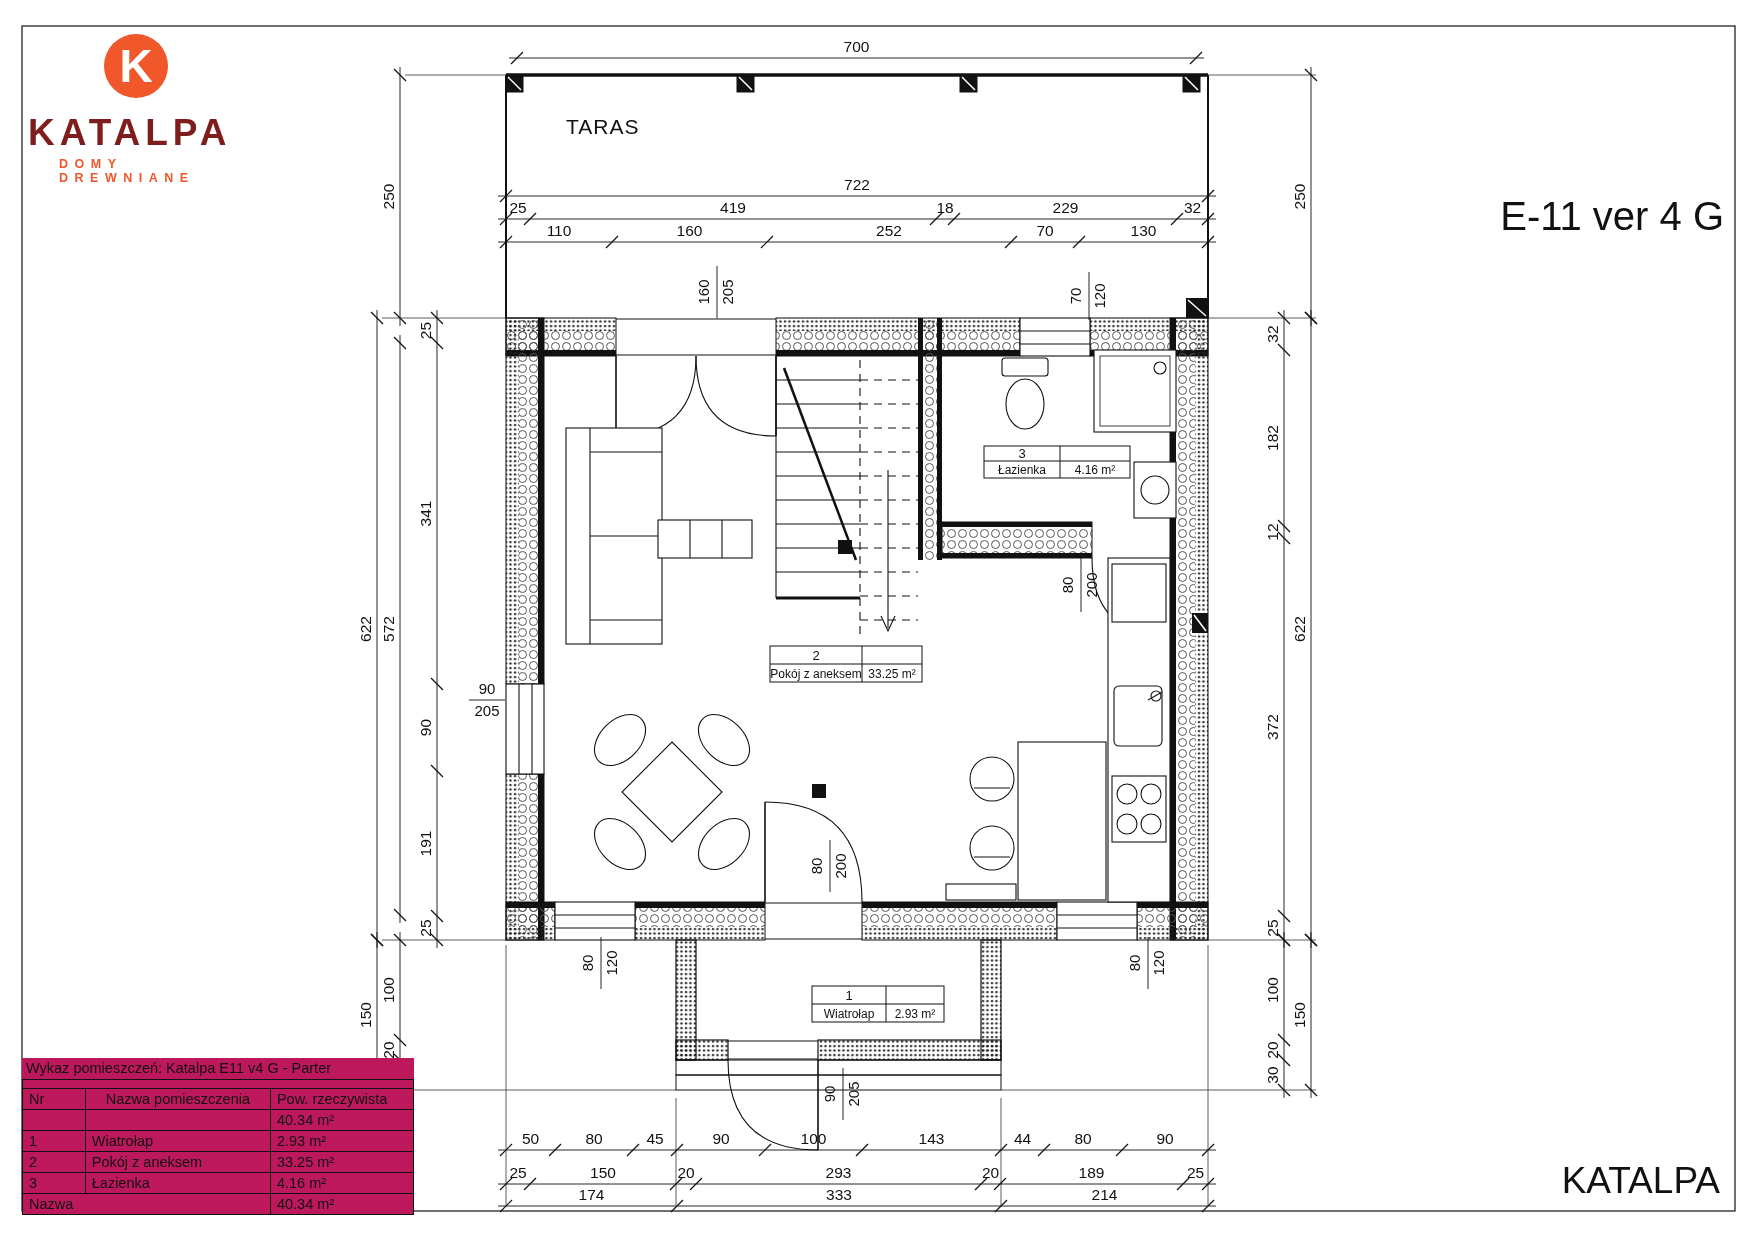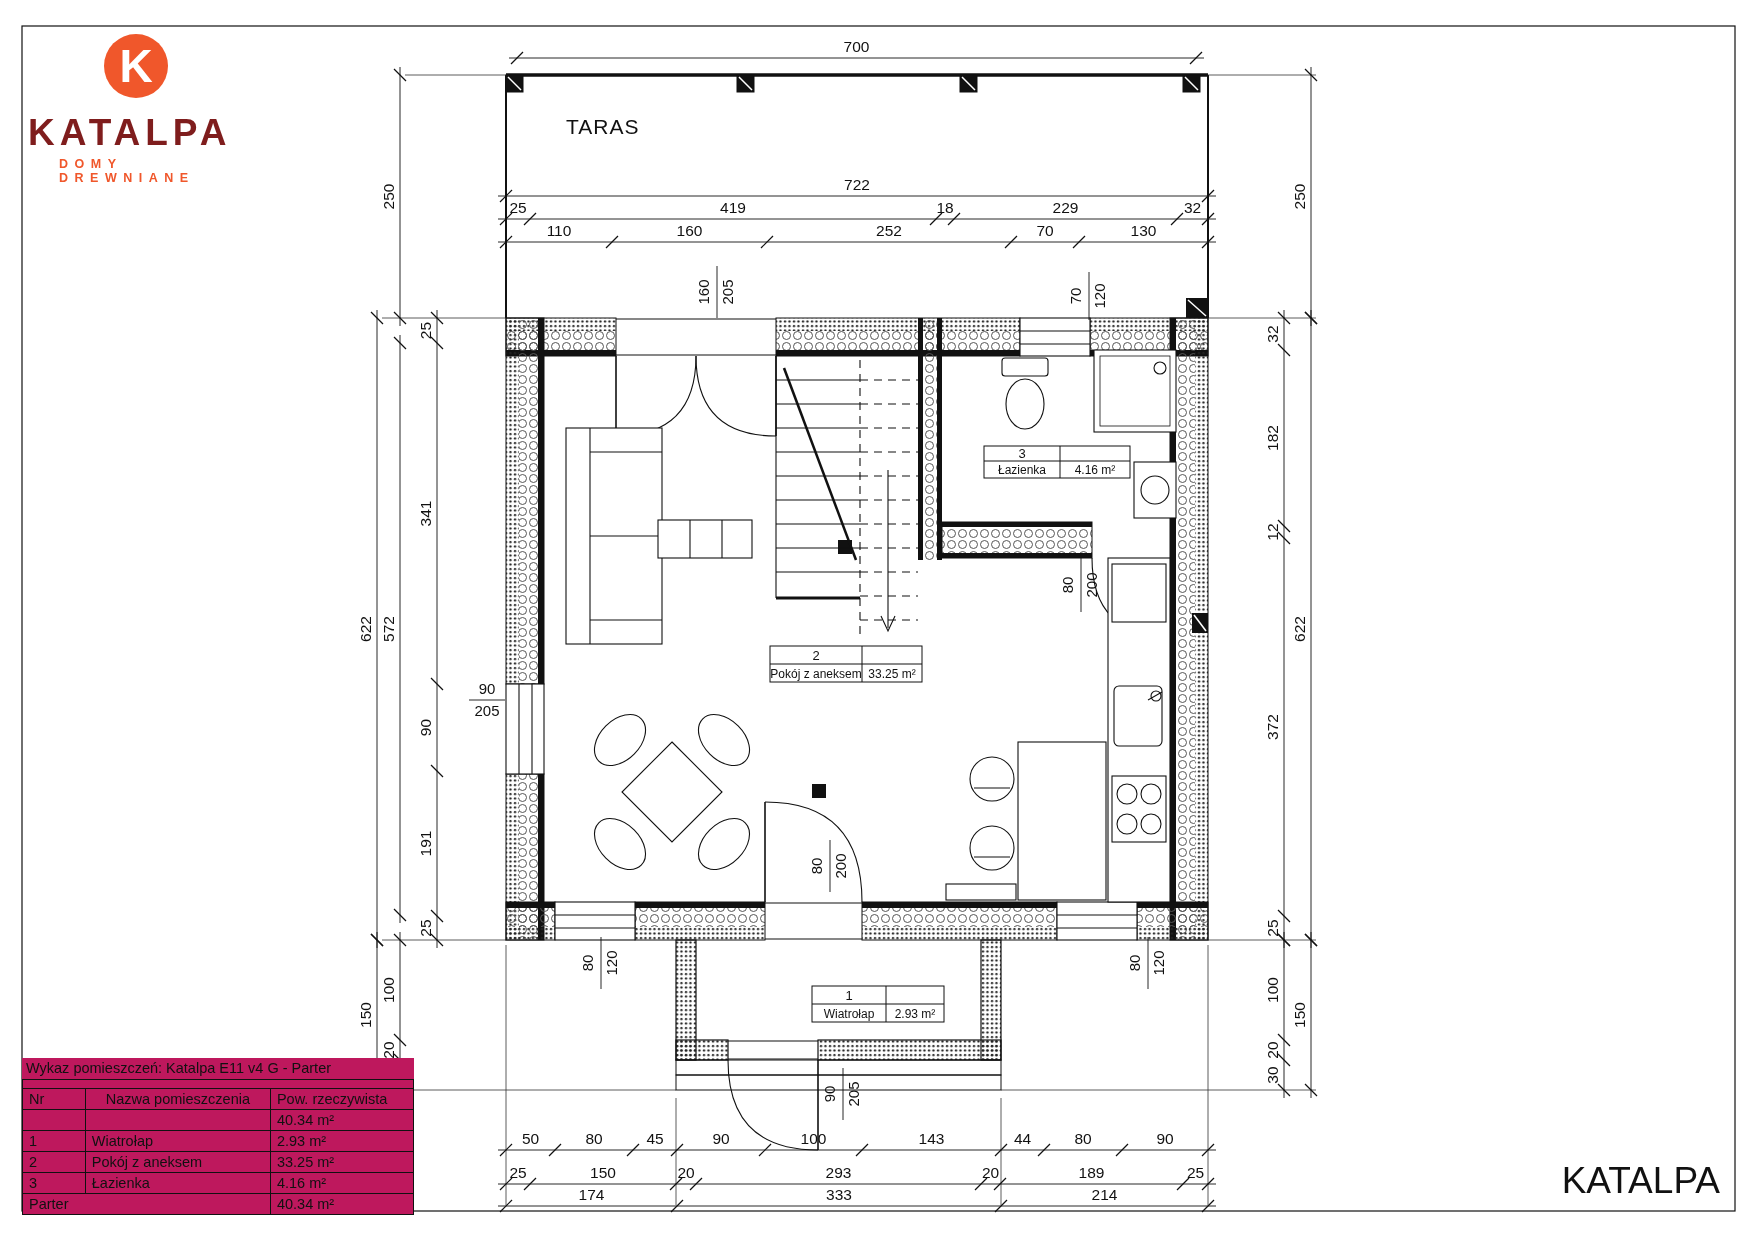--- a/index.html
+++ b/index.html
@@ -569,20 +569,21 @@
 </svg>
 
 <div class="logo">
   <div class="logo-mark">
         <span>K</span>
       </div>
   <div class="logo-name">KATALPA</div>
   <div class="logo-tagline">DOMY DREWNIANE</div>
 </div>
 
+<div class="model">E-11 ver 4 G</div>
 <div class="floorname">KATALPA</div>
 
 <div class="roomtable">
   <div class="caption">Wykaz pomieszczeń: Katalpa E11 v4 G - Parter</div>
   <table>
     <tbody>
           <tr>
             <td class="sp" colspan="3"></td>
           </tr>
     <tr>
@@ -604,20 +605,20 @@
       <td>2</td>
       <td>Pokój z aneksem</td>
       <td>33.25 m²</td>
     </tr>
     <tr>
       <td>3</td>
       <td>Łazienka</td>
       <td>4.16 m²</td>
     </tr>
     <tr>
-      <td colspan="2">Parter</td>
+      <td colspan="2">Nazwa</td>
       <td>40.34 m²</td>
     </tr>
   </tbody>
       </table>
 </div>
 
 </div>
 
 </body></html>

